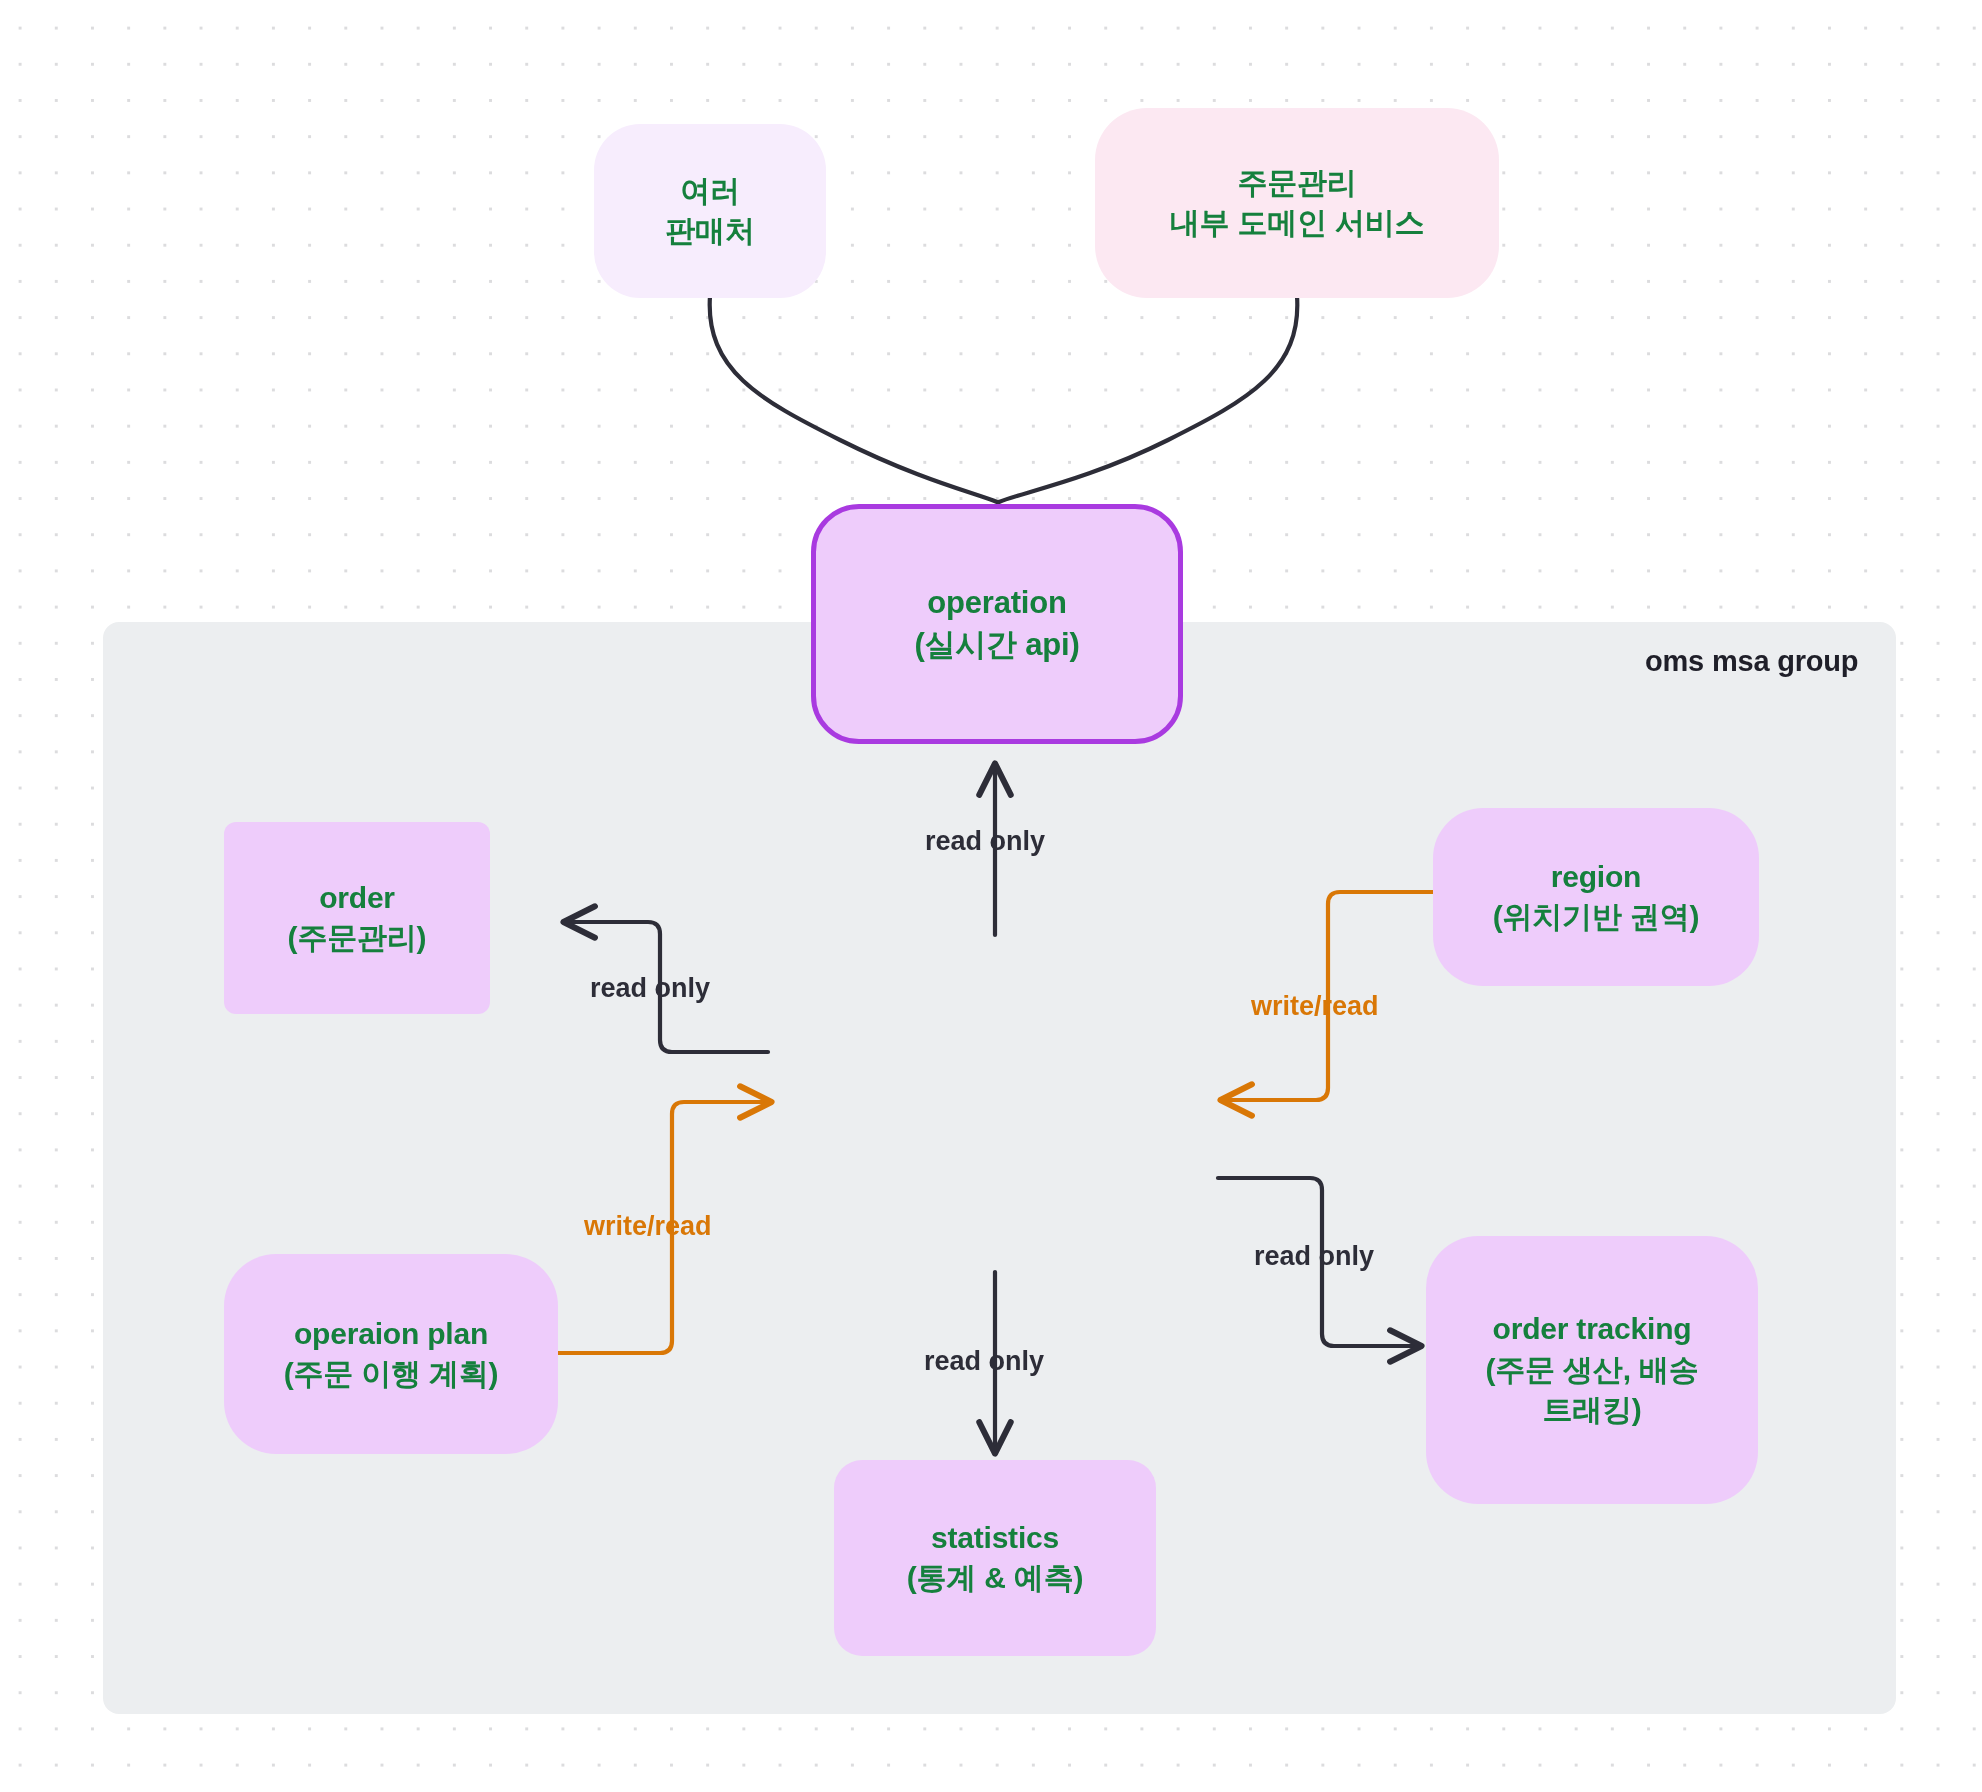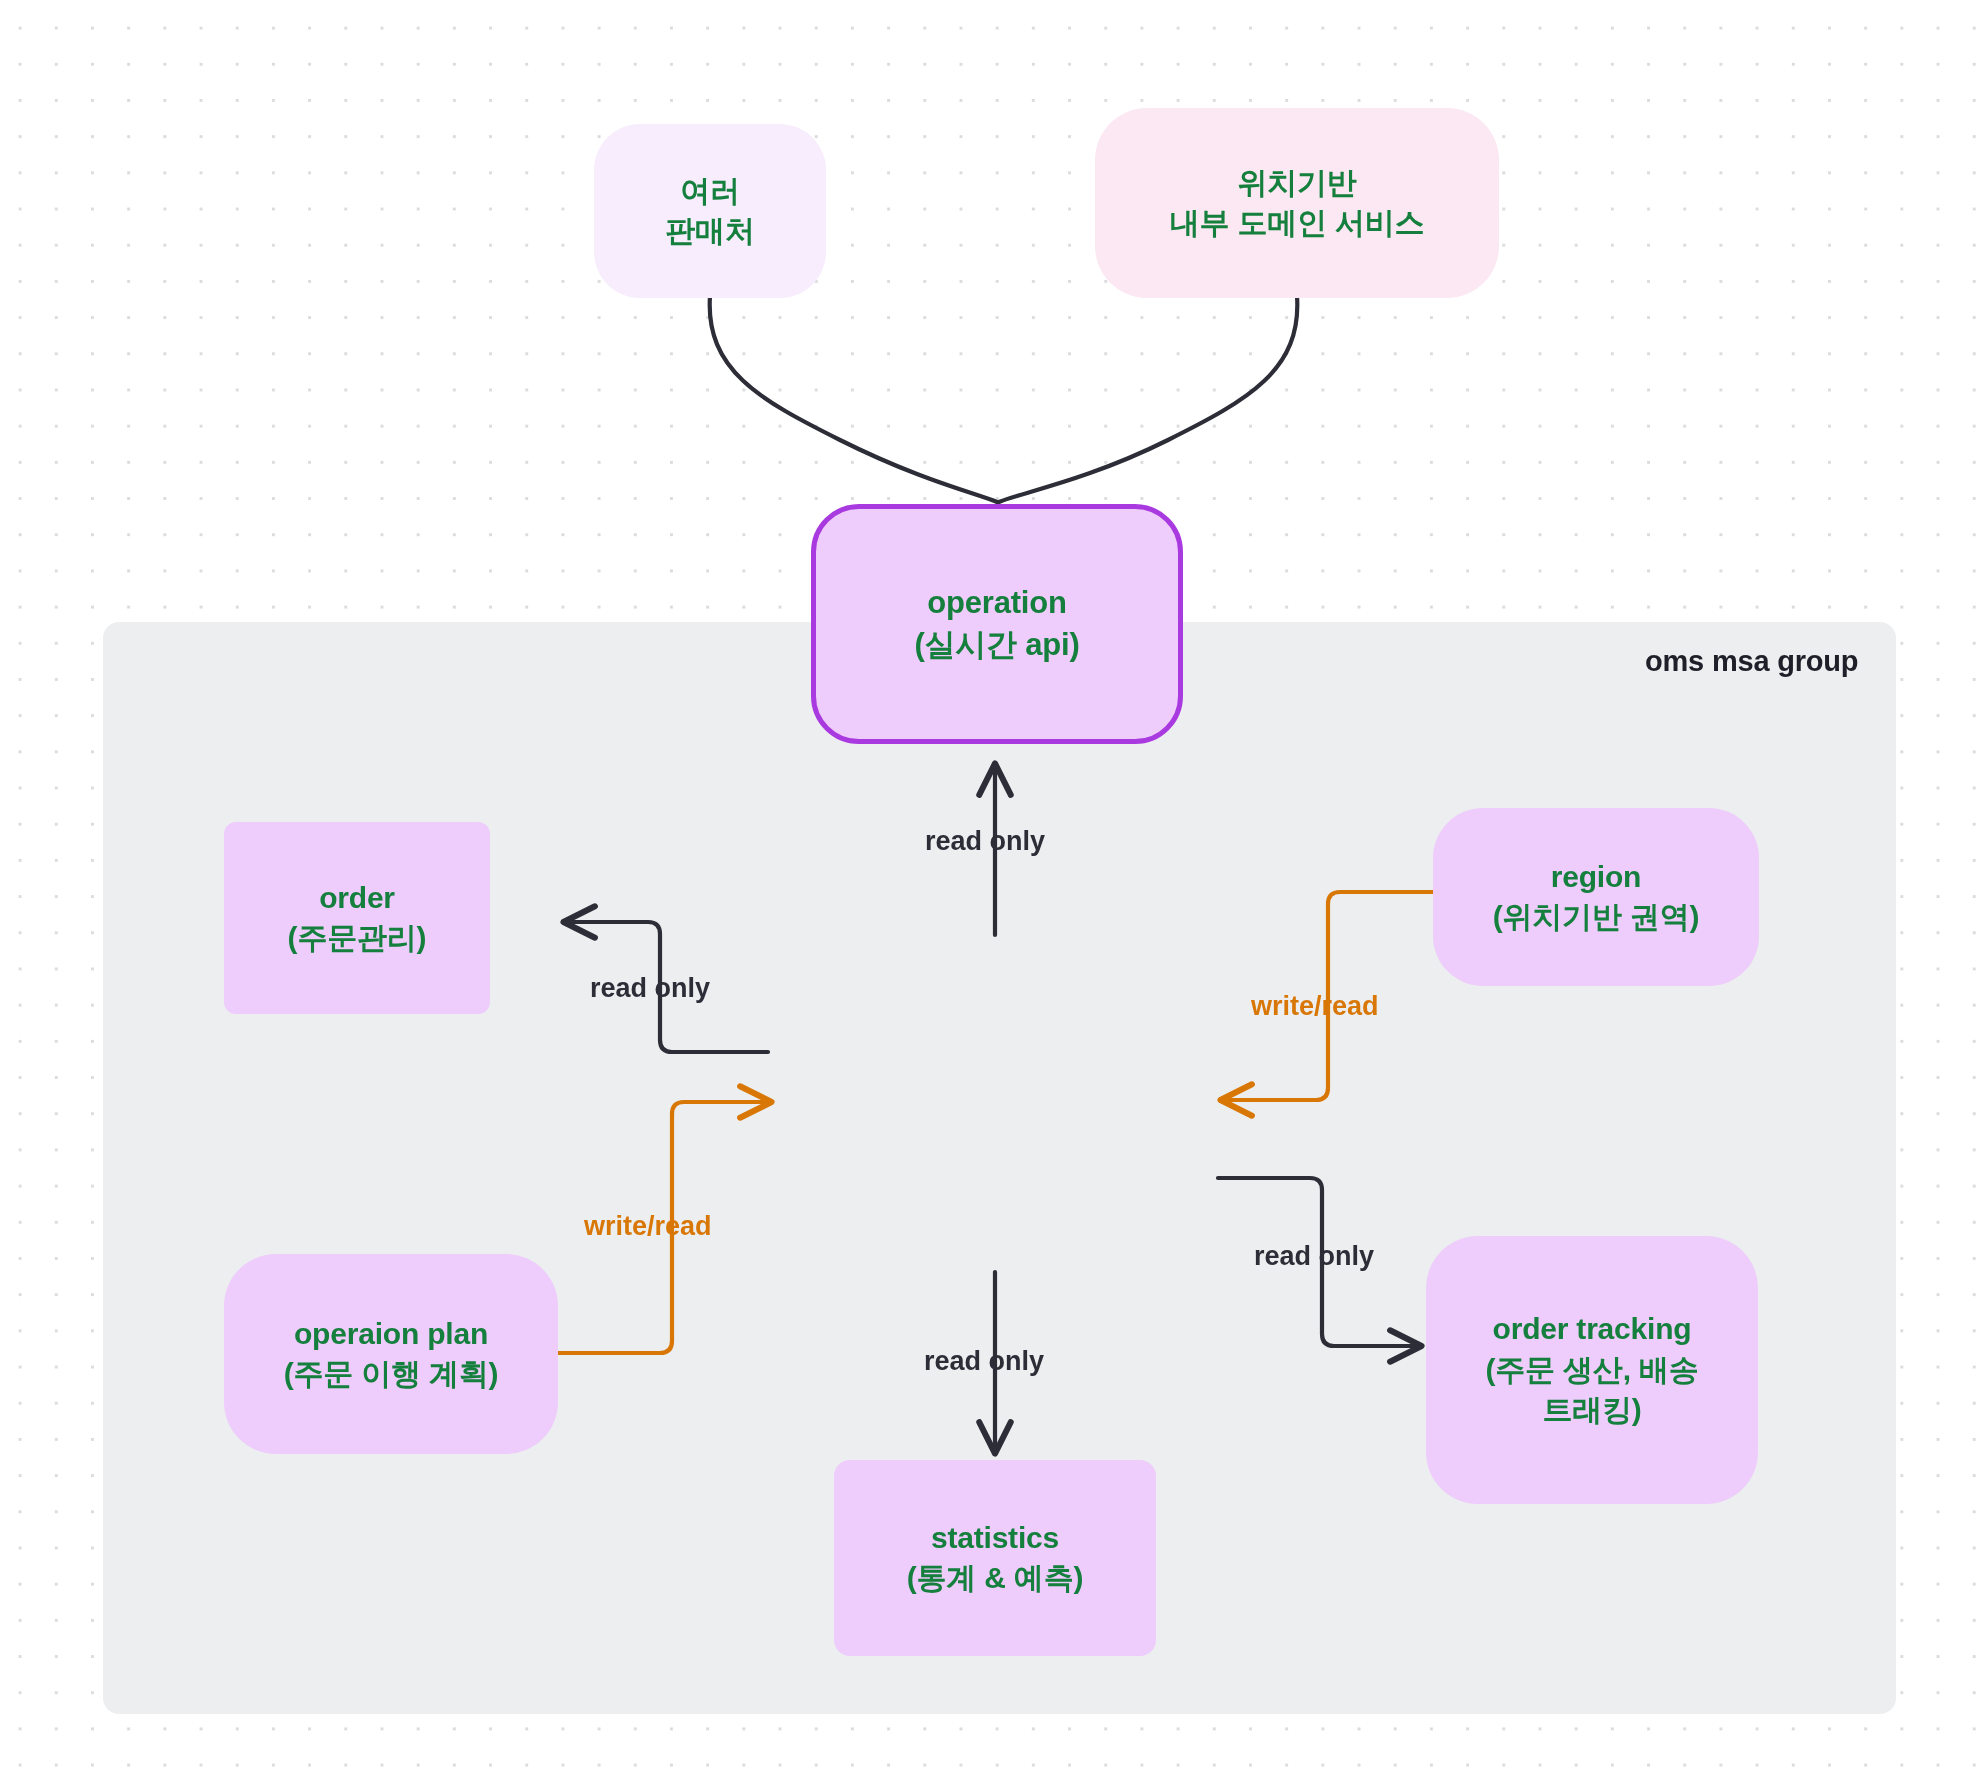--- a/index.html
+++ b/index.html
@@ -111,21 +111,21 @@
               background:#f7edfd; font-size:30px; border-radius:46px;">
     <div class="lines">
       <div>여러</div>
       <div>판매처</div>
     </div>
   </div>
 
   <div class="node" style="left:1095px; top:108px; width:404px; height:190px;
               background:#fce8f2; font-size:30px; border-radius:52px;">
     <div class="lines">
-      <div>위치기반</div>
+      <div>주문관리</div>
       <div>내부 도메인 서비스</div>
     </div>
   </div>
 
   <div class="node" style="left:811px; top:504px; width:372px; height:240px;
               background:#eeccfb; border:5px solid #a93ae0;
               font-size:31px; border-radius:48px;">
     <div class="lines">
       <div>operation</div>
       <div>(실시간 api)</div>
@@ -160,20 +160,20 @@
   <div class="node" style="left:1426px; top:1212px; width:332px; height:268px;
               background:#eeccfb; font-size:30px; border-radius:52px;margin-top:24px;">
     <div class="lines">
       <div>order tracking</div>
       <div>(주문 생산, 배송</div>
       <div>트래킹)</div>
     </div>
   </div>
 
   <div class="node" style="left:834px; top:1460px; width:322px; height:196px;
-              background:#eeccfb; font-size:30px; border-radius:16px;">
+              background:#eeccfb; font-size:30px; border-radius:28px;">
     <div class="lines">
       <div>statistics</div>
       <div>(통계 &amp; 예측)</div>
     </div>
   </div>
 
 </div>
 
 </body></html>

